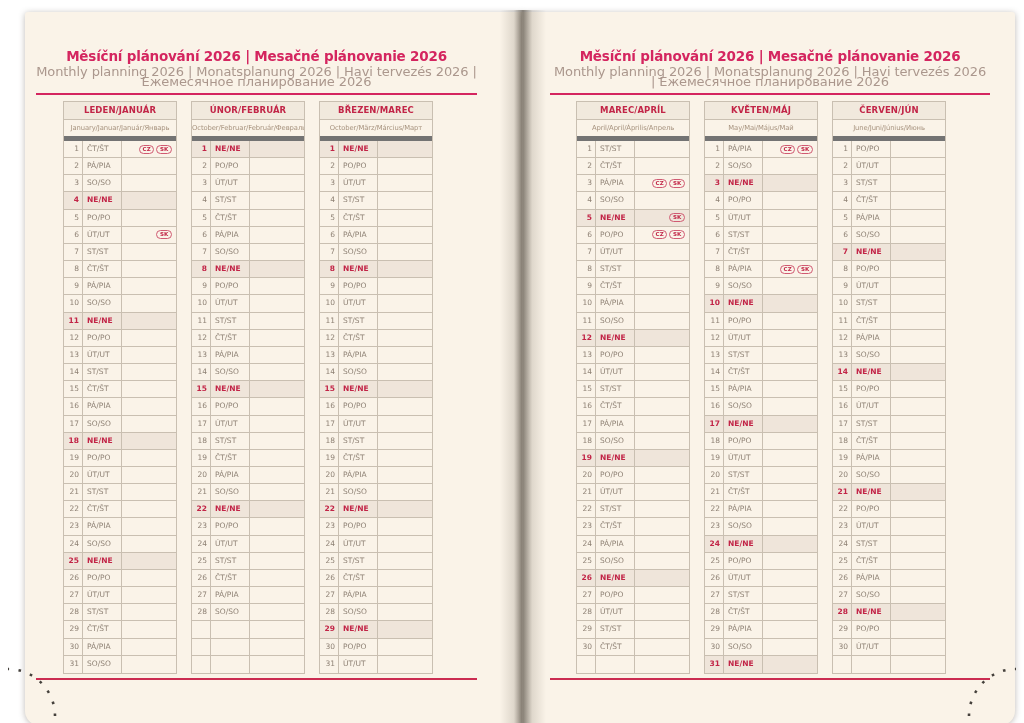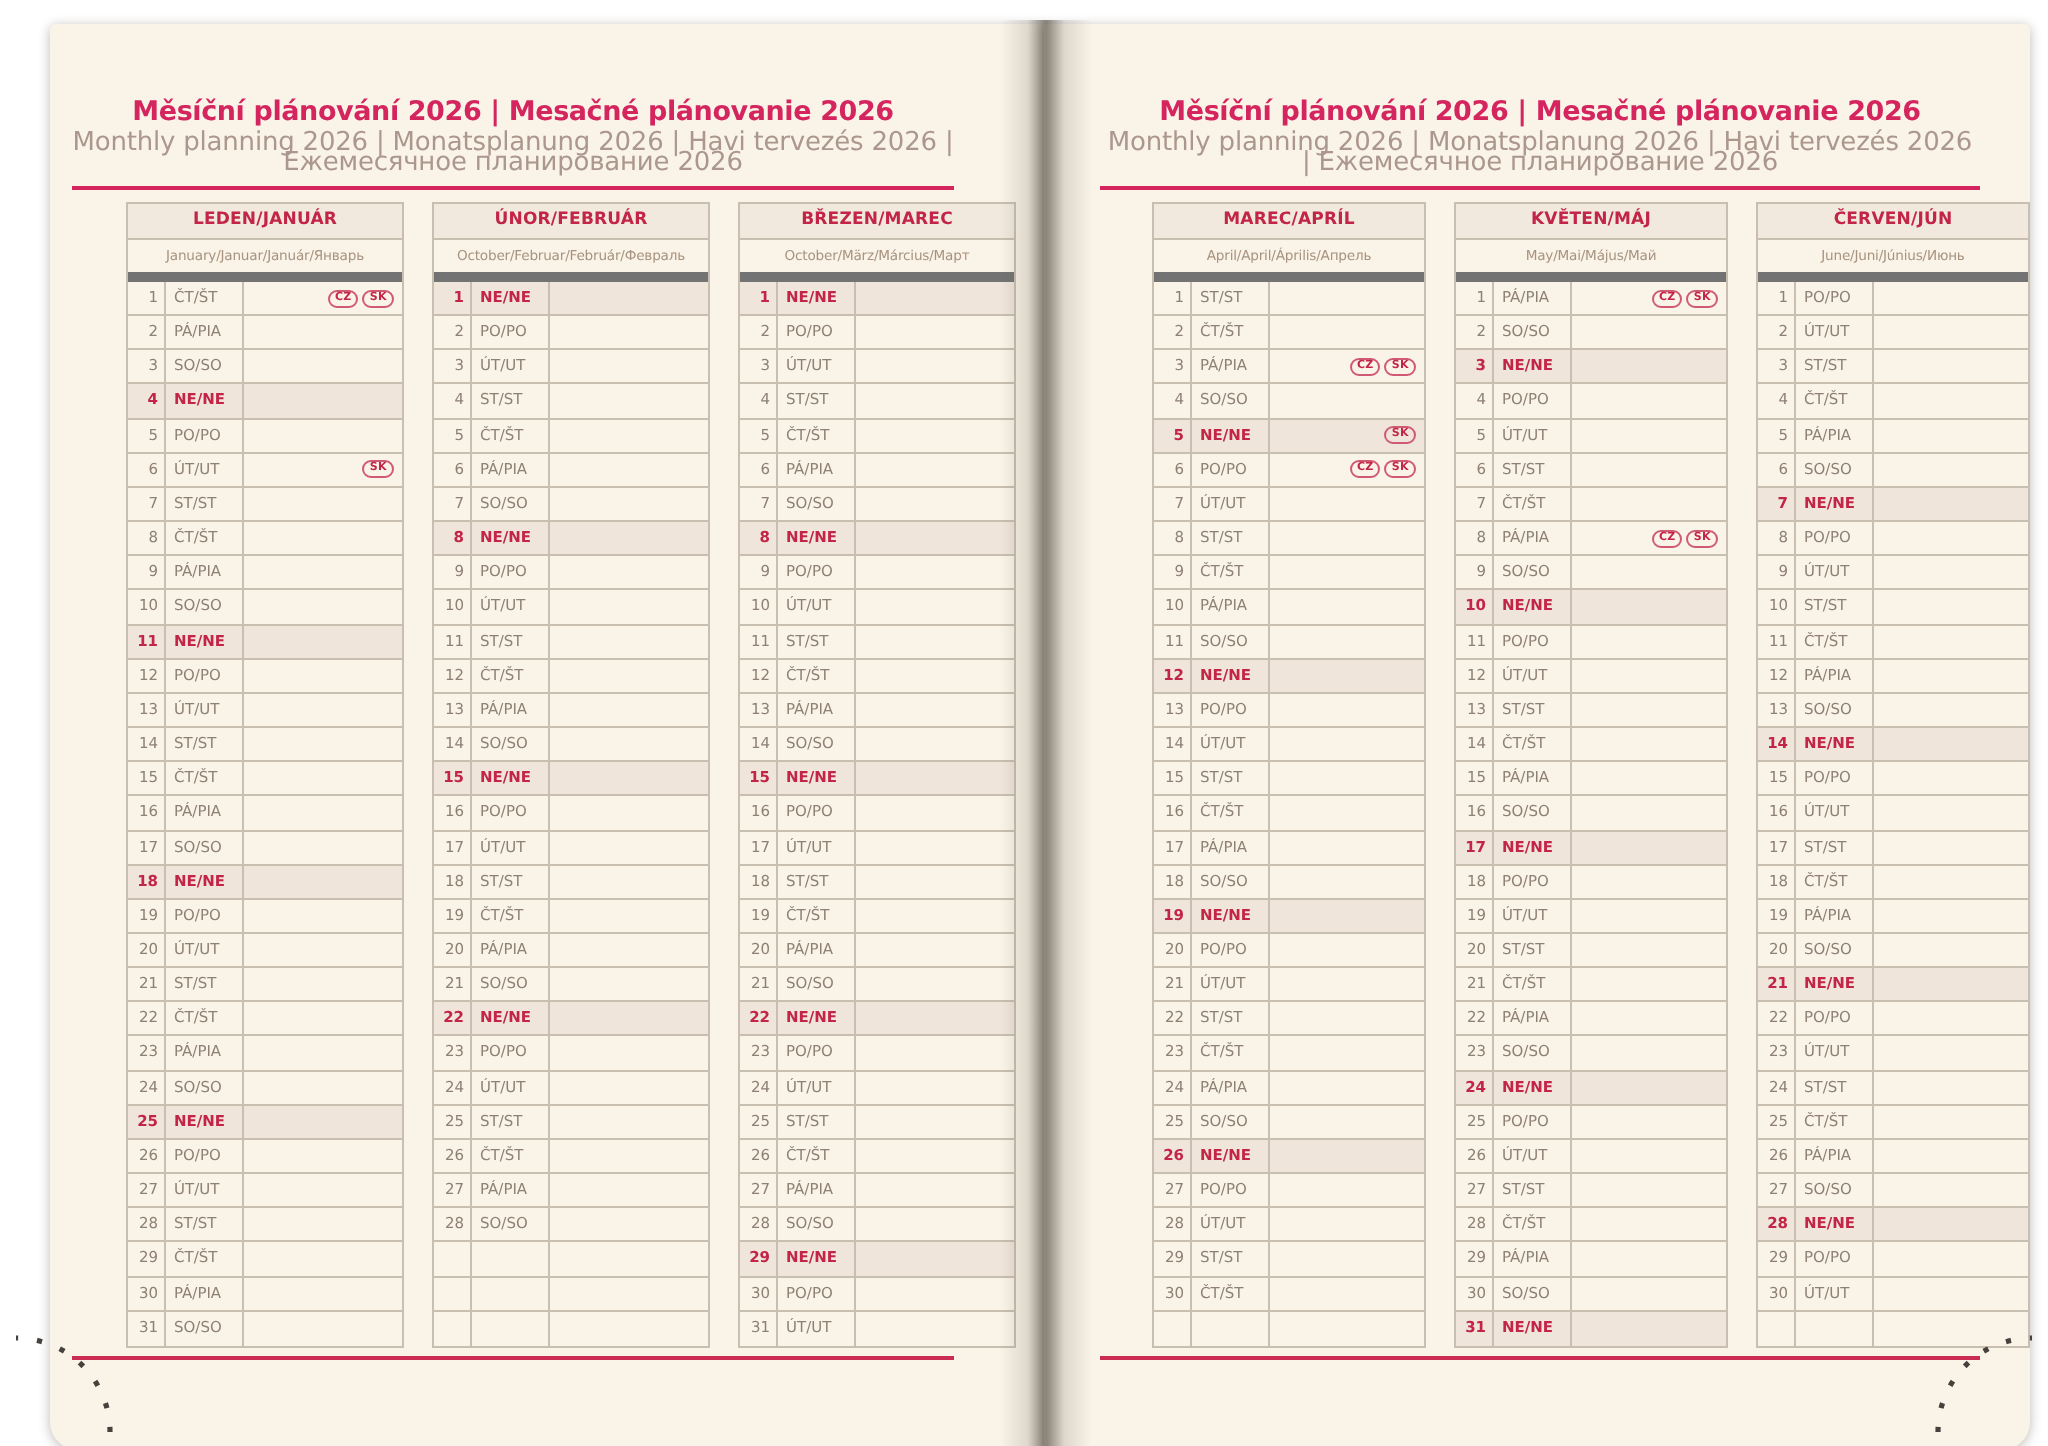--- a/index.html
+++ b/index.html
@@ -27,21 +27,21 @@
   .pg-title{font-size:13.5px;font-weight:bold;color:#d4255f;line-height:15px;letter-spacing:-.2px;}
   .pg-sub{margin-top:3px;font-size:13px;color:#ab978d;line-height:10px;letter-spacing:-.1px;}
   .rule{margin-top:6px;height:2px;background:#d4255f;}
   .months{display:flex;gap:14px;margin-top:6px;}
   .page-left  .months{margin-left:38px;}
   .page-right .months{margin-left:54px;}
   .bottom-rule{margin-top:4px;height:2px;background:#cb2c51;}
   .page-left  .bottom-rule{margin-left:11px;width:441px;}
   .page-right .bottom-rule{margin-left:28px;width:440px;}
 
-  .month{width:139px;box-sizing:border-box;border:1px solid #c9bfb1;background:#faf3e8;}
+  .month{width:114px;box-sizing:border-box;border:1px solid #c9bfb1;background:#faf3e8;}
   .m-head{
     height:17px;line-height:17px;text-align:center;background:#f1e9dd;
     color:#c22547;font-weight:bold;font-size:8.5px;border-bottom:1px solid #c9bfb1;
     letter-spacing:.1px;
   }
   .m-sub{
     height:16px;line-height:16px;text-align:center;color:#a7937f;font-size:6.8px;
     border-bottom:5px solid #737373;letter-spacing:-.1px;white-space:nowrap;overflow:hidden;
   }
   .row{display:flex;height:17.16px;box-sizing:border-box;border-bottom:1px solid #c9bfb1;}

